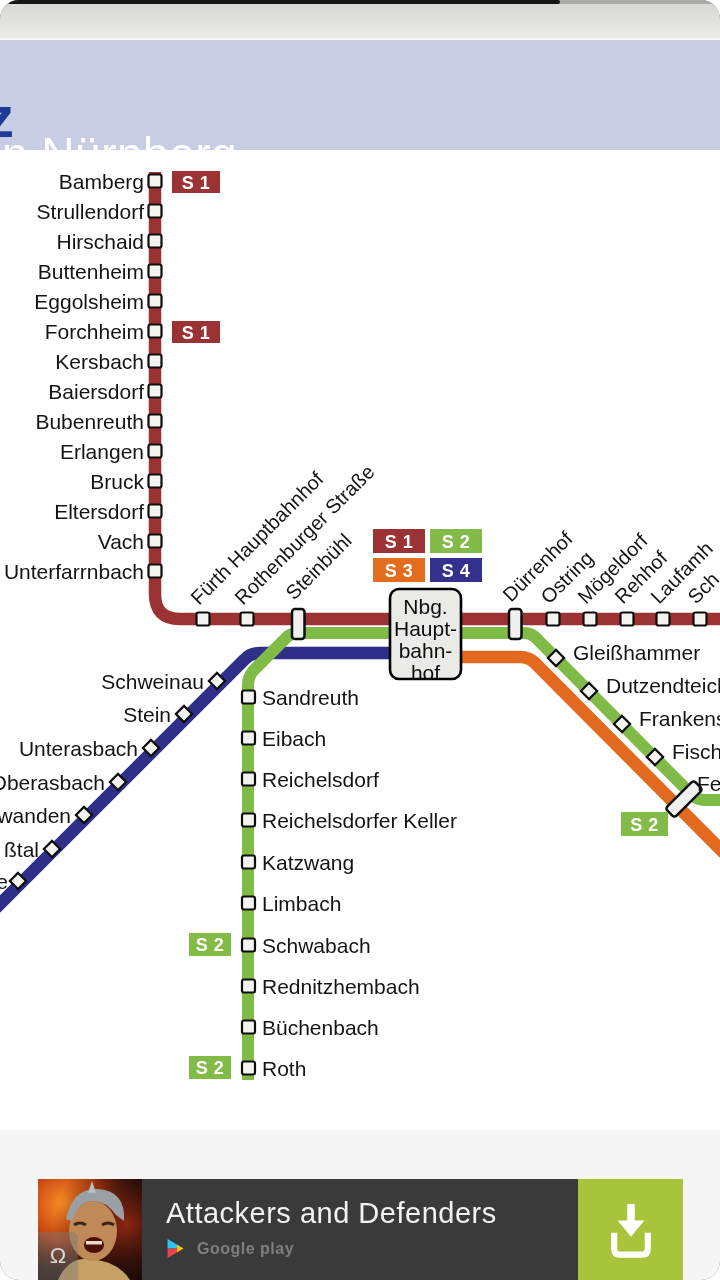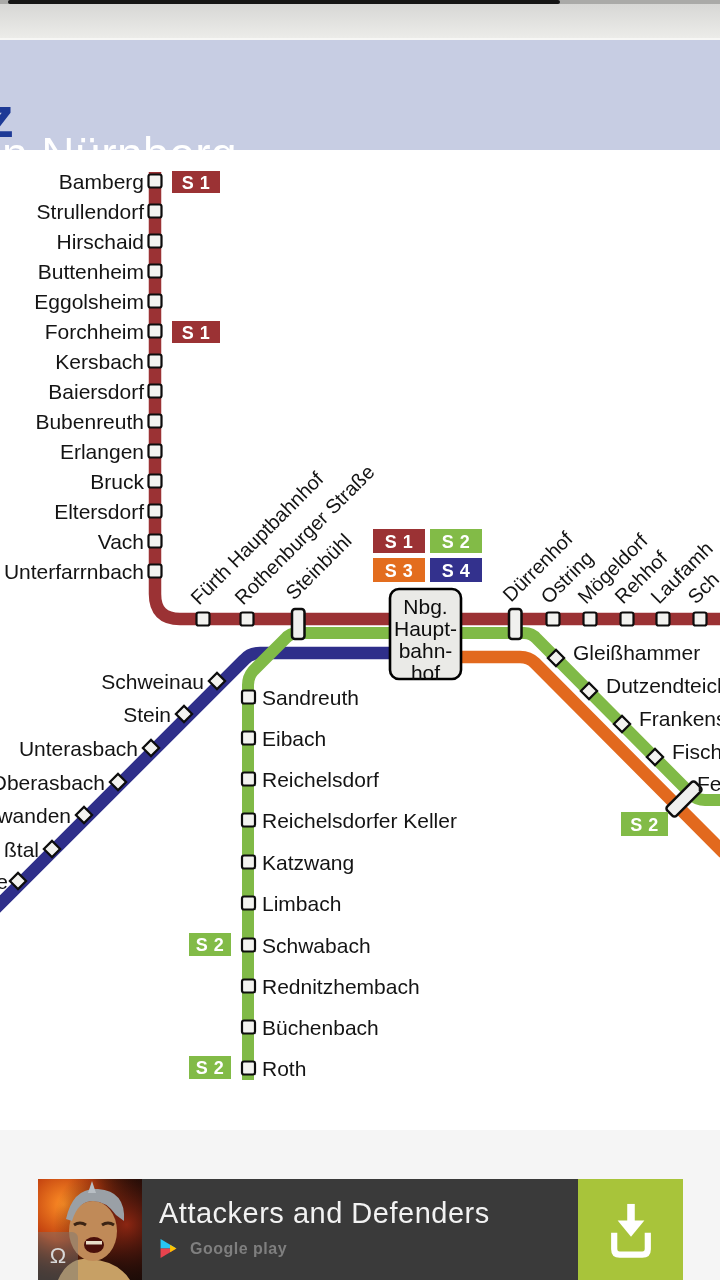--- a/index.html
+++ b/index.html
@@ -1,17 +1,17 @@
 <!DOCTYPE html>
 <html><head>
 <meta charset="utf-8">
 <style>
   html,body{margin:0;padding:0;background:#fff;}
   .screen{position:relative;width:720px;height:1280px;overflow:hidden;background:#737373;
-          font-family:"Liberation Sans",sans-serif;}
+          font-family:"Liberation Sans",sans-serif;border-radius:19px;}
   
   .progress-track{position:absolute;left:0;top:0;width:720px;height:4px;background:#aaaaa8;}
   .progress-fill{position:absolute;left:8px;top:0;width:552px;height:4px;background:#151515;border-radius:2px;}
   
   .gray-band{position:absolute;left:0;top:4px;width:720px;height:34px;
              background:linear-gradient(#d7d7d5,#ecece9);}
   
   .header-band{position:absolute;left:0;top:38px;width:720px;height:112px;background:#c7cde3;border-top:2px solid #f7f7f5;}
   .hdr-top{position:absolute;left:-15px;top:48px;font-size:58px;font-weight:700;color:#1e3a96;line-height:1;}
   .hdr-main{position:absolute;left:2px;top:88px;font-size:46px;font-weight:400;color:#ffffff;line-height:1.15;letter-spacing:.5px;}
@@ -23,21 +23,21 @@
            text-anchor:middle;dominant-baseline:central;}
   .hbf-t{font:21px "Liberation Sans",sans-serif;fill:#0d0d0d;text-anchor:middle;dominant-baseline:central;}
   .mk{fill:#f3f3f0;stroke:#0d0d0d;stroke-width:2.2;}
   .mk-tall{fill:#f0f0ee;stroke:#0d0d0d;stroke-width:2.5;}
   .ln{fill:none;}
   .c-s1{fill:#9b3234;} .c-s2{fill:#82bb47;} .c-s3{fill:#e36d1e;} .c-s4{fill:#33318d;}
   
   .bottom-strip{position:absolute;left:0;top:1130px;width:720px;height:150px;background:#f5f5f5;}
   .ad-banner{position:absolute;left:38px;top:1179px;width:645px;height:101px;display:flex;cursor:pointer;}
   .ad-icon{position:relative;width:104px;height:101px;flex:0 0 auto;overflow:hidden;}
-  .ad-panel{position:relative;flex:1;background:#3a3a3a;padding-left:17px;display:flex;flex-direction:column;justify-content:center;}
+  .ad-panel{position:relative;flex:1;background:#3a3a3a;padding-left:24px;display:flex;flex-direction:column;justify-content:center;}
   .ad-title{color:#f2f2f2;font-size:29px;font-weight:300;letter-spacing:.5px;line-height:1.1;}
   .play-row{display:flex;align-items:center;margin-top:7px;}
   .play-word{color:#7f7f7f;font-size:16px;font-weight:700;margin-left:12px;letter-spacing:.5px;}
   .dl-btn{position:relative;width:105px;height:101px;flex:0 0 auto;background:#a8c43a;display:flex;align-items:center;justify-content:center;}
   .wm{position:absolute;left:0;bottom:0;width:40px;height:48px;background:rgba(120,120,120,.45);border-top-right-radius:6px;
       display:flex;align-items:center;justify-content:center;color:#d8d8d8;font-size:22px;}
 </style>
 </head>
 <body>
 

